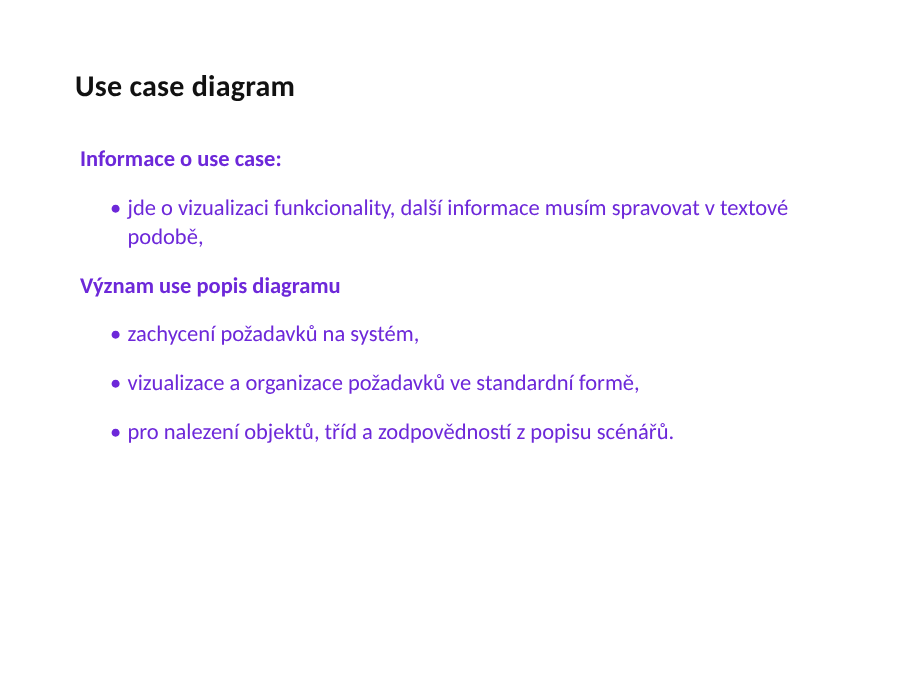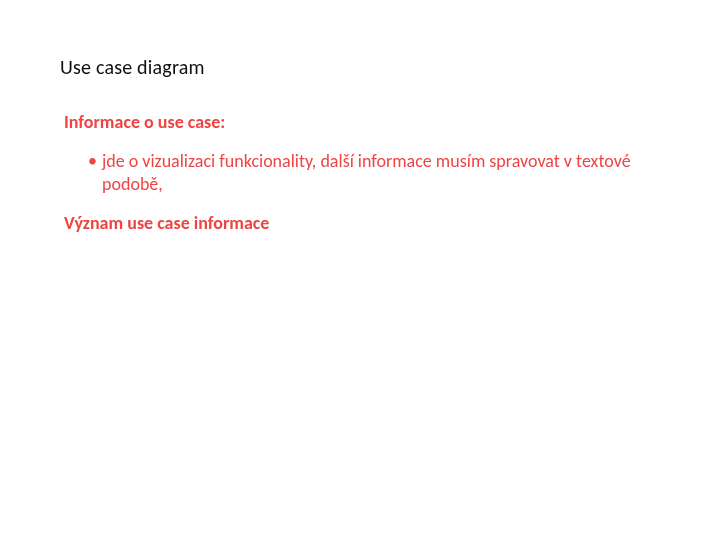--- a/index.html
+++ b/index.html
@@ -11,30 +11,30 @@
     font-family: Calibri, "Segoe UI", Arial, sans-serif;
     color: #000000;
   }
   .slide {
     box-sizing: border-box;
     width: 720px;
     height: 540px;
     padding: 55px 60px 40px 60px;
   }
   .title {
-    font-size: 20px;
-    font-weight: 400;
+    font-size: 24px;
+    font-weight: 700;
     letter-spacing: 0.2px;
     margin: 0 0 32px 0;
     color: #111;
   }
   .body {
     font-size: 18px;
     line-height: 1.28;
-    color: #ef4444;
+    color: #6d28d9;
   }
   .subhead {
     font-weight: 700;
     margin: 0 0 0 0;
     padding-left: 4px;
   }
   ul.bullets {
     list-style: none;
     margin: 0 0 2px 0;
     padding: 0 0 0 12px;
@@ -57,16 +57,21 @@
 <div class="slide">
   <h1 class="title">Use case diagram</h1>
 
   <div class="body">
 
     <div class="subhead">Informace o use case:</div>
     <ul class="bullets">
       <li>jde o vizualizaci funkcionality, další informace musím spravovat v textové podobě,</li>
     </ul>
 
-    <div class="subhead">Význam use case informace</div>
+    <div class="subhead">Význam use popis diagramu</div>
+    <ul class="bullets">
+      <li>zachycení požadavků na systém,</li>
+      <li>vizualizace a organizace požadavků ve standardní formě,</li>
+      <li>pro nalezení objektů, tříd a zodpovědností z popisu scénářů.</li>
+    </ul>
 
   </div>
 </div>
 
 </body></html>

